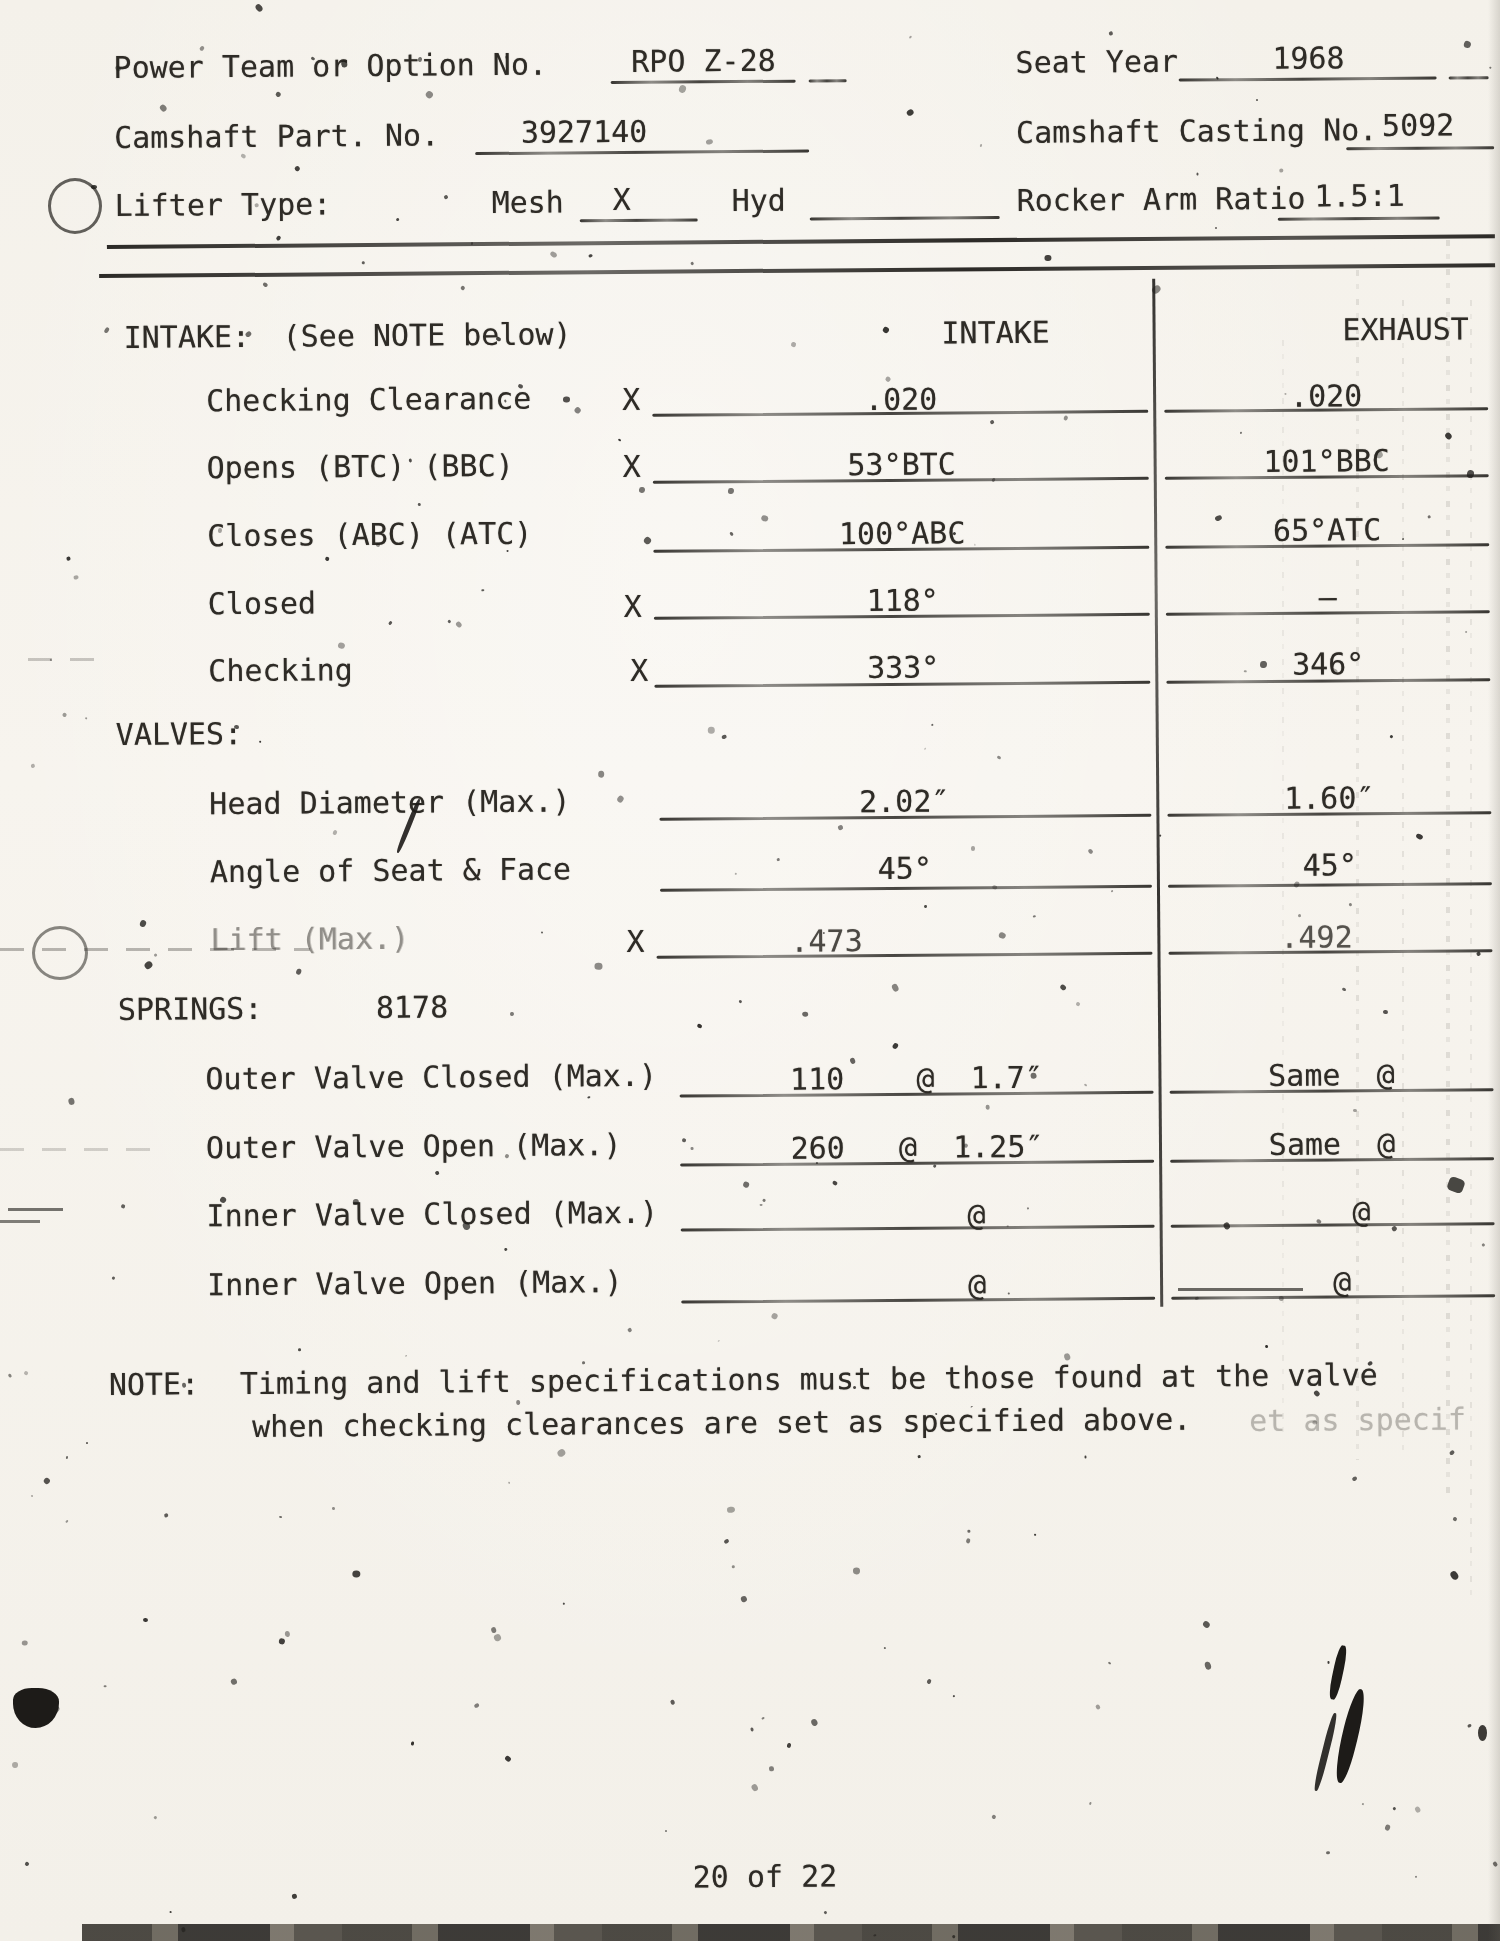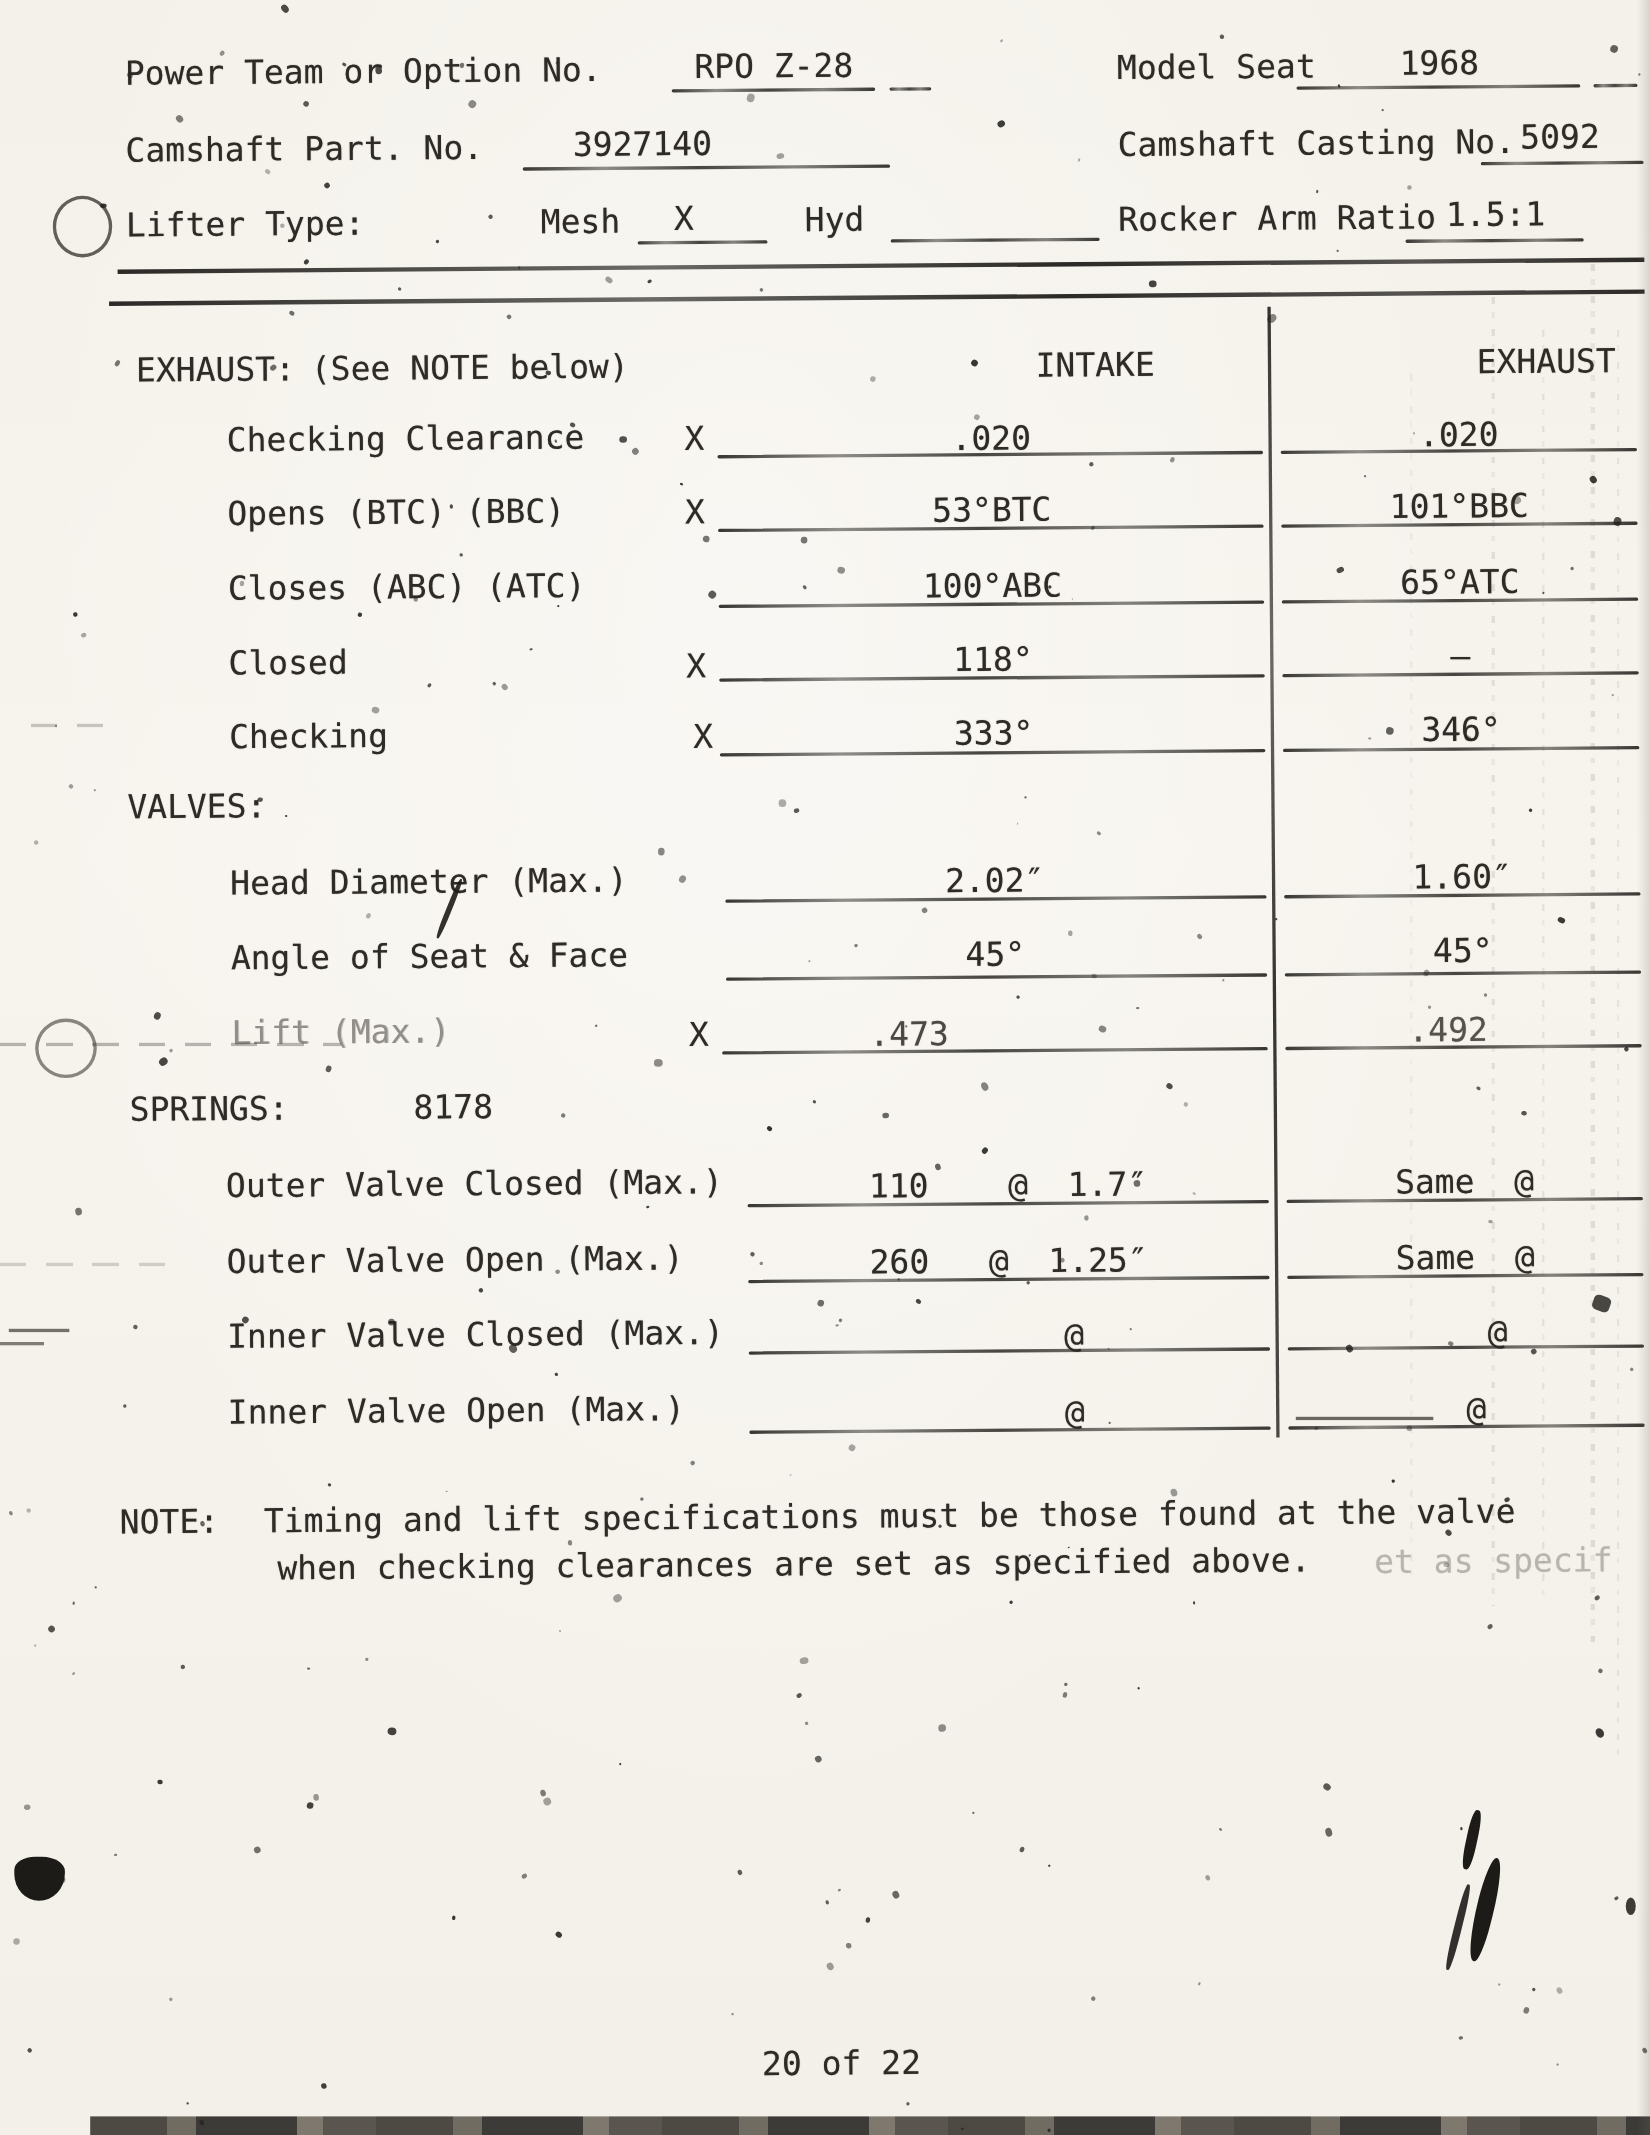--- a/index.html
+++ b/index.html
@@ -29,21 +29,21 @@
 <body>
 
 <div id="page">
   <div id="content">
 
     <span class="t" style="left:120px;top:46px">Power Team or Option No.</span>
     <span class="t c" style="left:600px;top:44px;width:220px">RPO Z-28</span>
     <span class="ul" style="left:617px;top:80px;width:185px"></span>
     <span class="ul" style="left:815px;top:80px;width:38px"></span>
 
-    <span class="t" style="left:1022px;top:48px">Model Seat</span>
+    <span class="t" style="left:1022px;top:48px">Seat Year</span>
     <span class="t c" style="left:1205px;top:46px;width:220px">1968</span>
     <span class="ul" style="left:1185px;top:82px;width:258px"></span>
     <span class="ul" style="left:1455px;top:82px;width:40px"></span>
 
     <span class="t" style="left:120px;top:116px">Camshaft Part. No.</span>
     <span class="t c" style="left:470px;top:114px;width:240px">3927140</span>
     <span class="ul" style="left:481px;top:150px;width:334px"></span>
 
     <span class="t" style="left:1022px;top:118px">Camshaft Casting No.</span>
     <span class="t" style="left:1388px;top:114px">5092</span>
@@ -59,21 +59,21 @@
 
     <span class="t" style="left:1022px;top:186px">Rocker Arm Ratio</span>
     <span class="t c" style="left:1285px;top:184px;width:160px">1.5:1</span>
     <span class="ul" style="left:1283px;top:222px;width:162px"></span>
 
     <span class="rule" style="left:112px;top:240px;width:1388px"></span>
     <span class="rule" style="left:104px;top:269px;width:1396px"></span>
 
     <span class="divider" style="left:1157px;top:282px;height:1028px"></span>
 
-    <span class="t" style="left:128px;top:316px">EXHAUST:</span>
+    <span class="t" style="left:128px;top:316px">INTAKE:</span>
     <span class="t" style="left:287px;top:316px">(See NOTE below)</span>
     <span class="t c" style="left:790px;top:318px;width:420px">INTAKE</span>
     <span class="t c" style="left:1300px;top:318px;width:220px">EXHAUST</span>
 
     <div>
       <span class="t" style="left:210px;top:380px">Checking Clearance</span>
       <span class="t" style="left:626px;top:382px">X</span>
       <span class="t c" style="left:660px;top:384px;width:490px">.020</span>
       <span class="t c" style="left:1170px;top:384px;width:320px">.020</span>
       <span class="ul" style="left:656px;top:413px;width:496px"></span>

